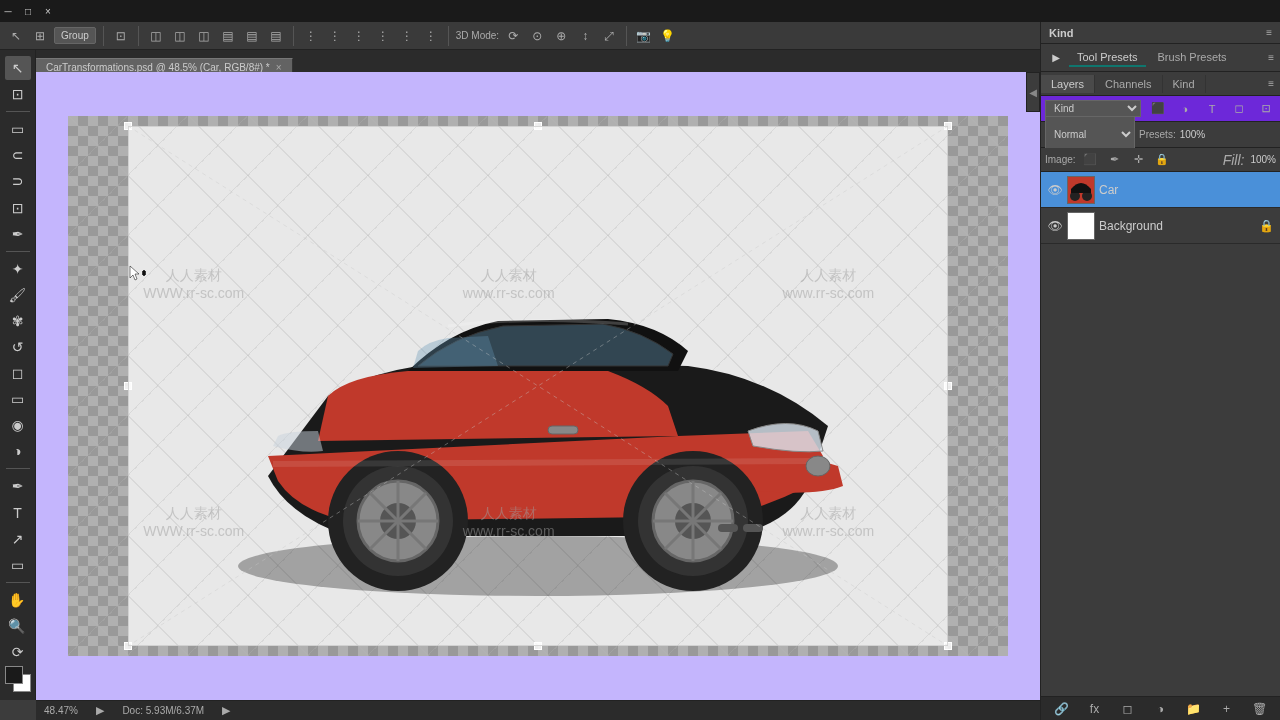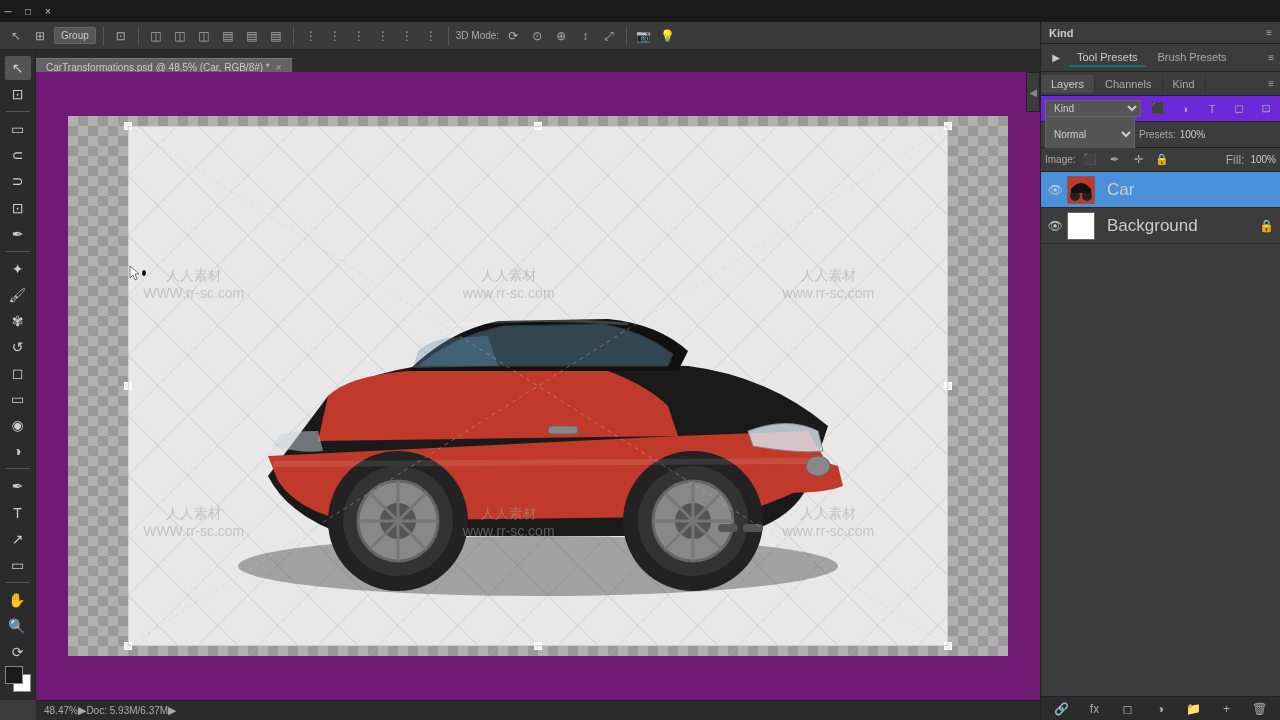--- a/index.html
+++ b/index.html
@@ -74,21 +74,21 @@
       margin-top: auto; margin-bottom: 8px;
       display: flex; flex-direction: column; align-items: center; gap: 2px;
     }
     .swatch-pair { position: relative; width: 26px; height: 26px; }
     .swatch-bg { position: absolute; width: 18px; height: 18px; bottom: 0; right: 0; background: #fff; border: 1px solid #888; }
     .swatch-fg { position: absolute; width: 18px; height: 18px; top: 0; left: 0; background: #1a1a1a; border: 1px solid #888; z-index: 1; }
 
     
     #canvas-area {
       position: absolute; top: 72px; left: 36px; right: 240px; bottom: 20px;
-      background: #701a75; overflow: hidden; display: flex; align-items: center; justify-content: center;
+      background: #c4b5fd; overflow: hidden; display: flex; align-items: center; justify-content: center;
     }
     #canvas-wrapper {
       position: relative; width: 940px; height: 540px;
       background: #aaa;
     }
     
     #canvas-bg {
       position: absolute; inset: 0;
       background-image:
         linear-gradient(45deg, #999 25%, transparent 25%),
@@ -225,21 +225,21 @@
     
     #lock-bar {
       height: 24px; display: flex; align-items: center; padding: 0 4px;
       gap: 6px; border-bottom: 1px solid #222; background: #3c3c3c;
     }
     .lock-label { font-size: 10px; color: #aaa; }
     .lock-icon-btn {
       width: 18px; height: 18px; display: flex; align-items: center; justify-content: center;
       color: #aaa; cursor: pointer; font-size: 11px;
     }
-    .fill-label { font-size: 12px; color: #aaa; margin-left: auto; }
+    .fill-label { font-size: 14px; color: #aaa; margin-left: auto; font-style: italic; }
     .fill-val { font-size: 10px; color: #ccc; }
 
     
     #layers-list { flex: 1; background: #3c3c3c; overflow-y: auto; }
     .layer-row {
       height: 36px; display: flex; align-items: center;
       padding: 0 6px; gap: 4px; border-bottom: 1px solid #2a2a2a;
       cursor: pointer;
     }
     .layer-row.selected { background: #4a90d9; }
@@ -247,42 +247,42 @@
       width: 16px; height: 16px; display: flex; align-items: center; justify-content: center;
       cursor: pointer; font-size: 12px; color: #ccc;
     }
     .layer-thumb {
       width: 28px; height: 28px; border: 1px solid #666;
       display: flex; align-items: center; justify-content: center;
       overflow: hidden; flex-shrink: 0;
     }
     .layer-thumb-car { background: linear-gradient(135deg, #c0392b, #1a1a1a, #888); }
     .layer-thumb-bg { background: #fff; }
-    .layer-name { flex: 1; font-size: 17px; margin-left: 8px; }
+    .layer-name { flex: 1; font-size: 12px; }
     .layer-lock-icon { font-size: 12px; color: #aaa; }
 
     
     #layers-bottom {
       height: 24px; display: flex; align-items: center; justify-content: space-around;
       background: #2b2b2b; border-top: 1px solid #222; padding: 0 4px;
     }
     .layer-bottom-btn {
       width: 22px; height: 22px; display: flex; align-items: center; justify-content: center;
       cursor: pointer; color: #aaa; font-size: 12px;
     }
     .side-icon {
       width: 18px; height: 18px; display: flex; align-items: center; justify-content: center;
       cursor: pointer; color: #aaa; font-size: 10px;
     }
 
     
     #status-bar {
       position: absolute; bottom: 0; left: 36px; right: 240px; height: 20px;
       background: #2b2b2b; border-top: 1px solid #222;
-      display: flex; align-items: center; padding: 0 8px; gap: 0;
+      display: flex; align-items: center; padding: 0 8px; gap: 18px;
     }
     #zoom-level { font-size: 10px; color: #aaa; }
     #doc-info { font-size: 10px; color: #aaa; }
     .status-arrow { cursor: pointer; color: #aaa; }
 
     
     #panel-collapse {
       position: absolute; top: 72px; right: 240px; width: 14px; height: 40px;
       background: #3c3c3c; display: flex; align-items: center; justify-content: center;
       cursor: pointer; color: #888; font-size: 10px;

